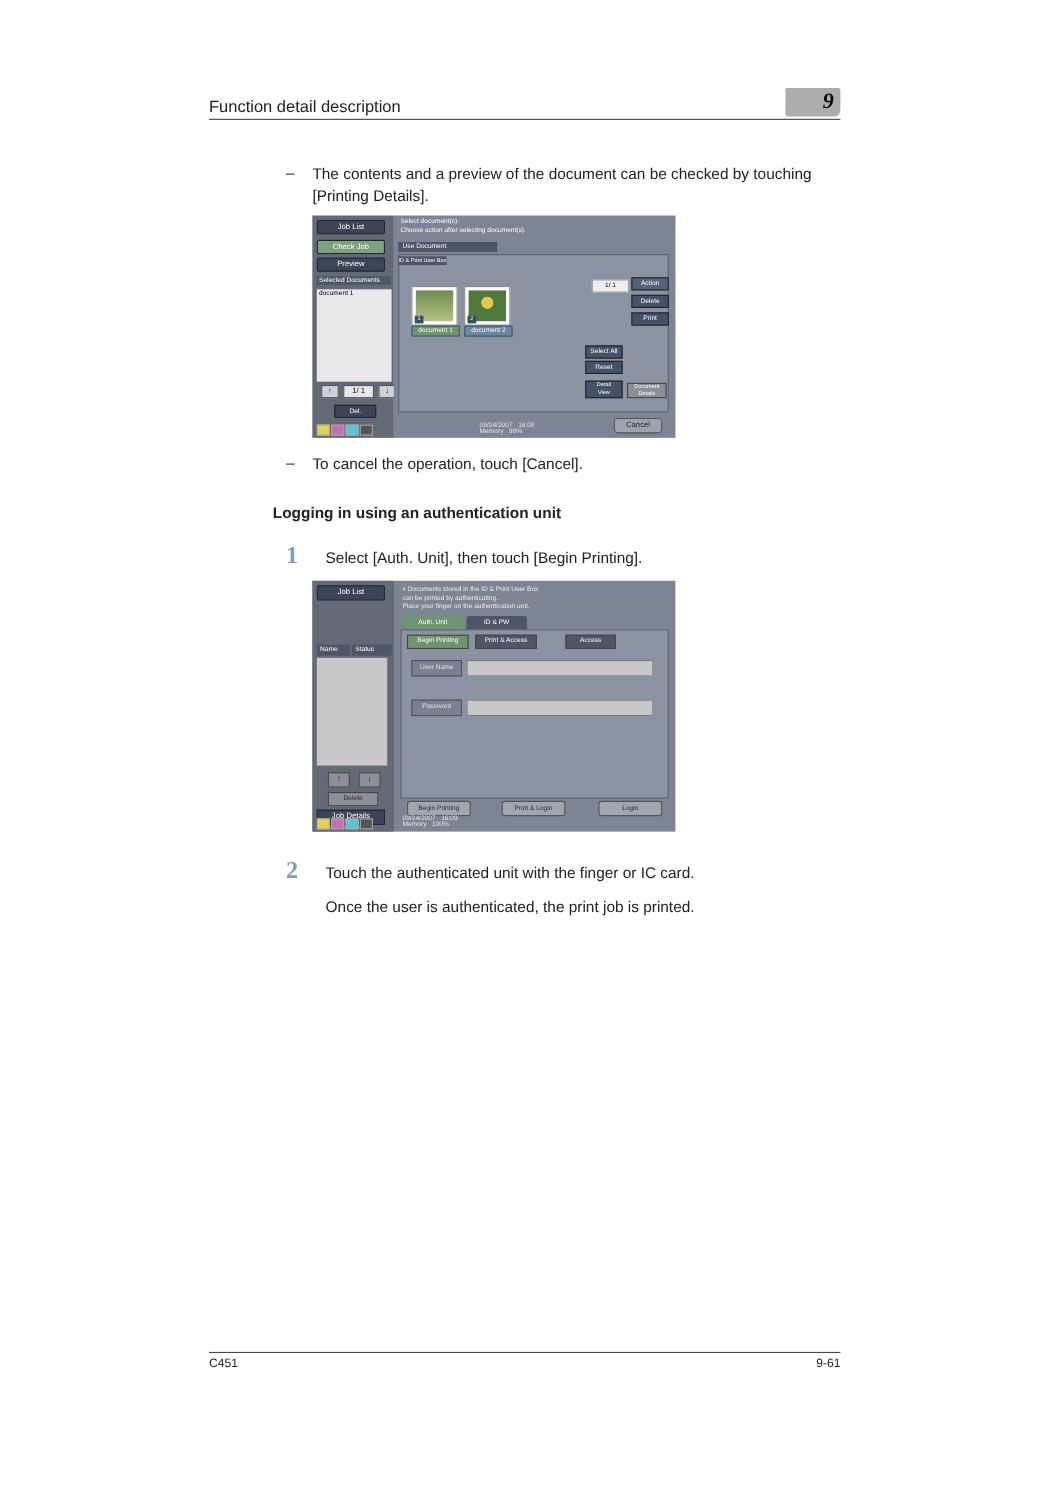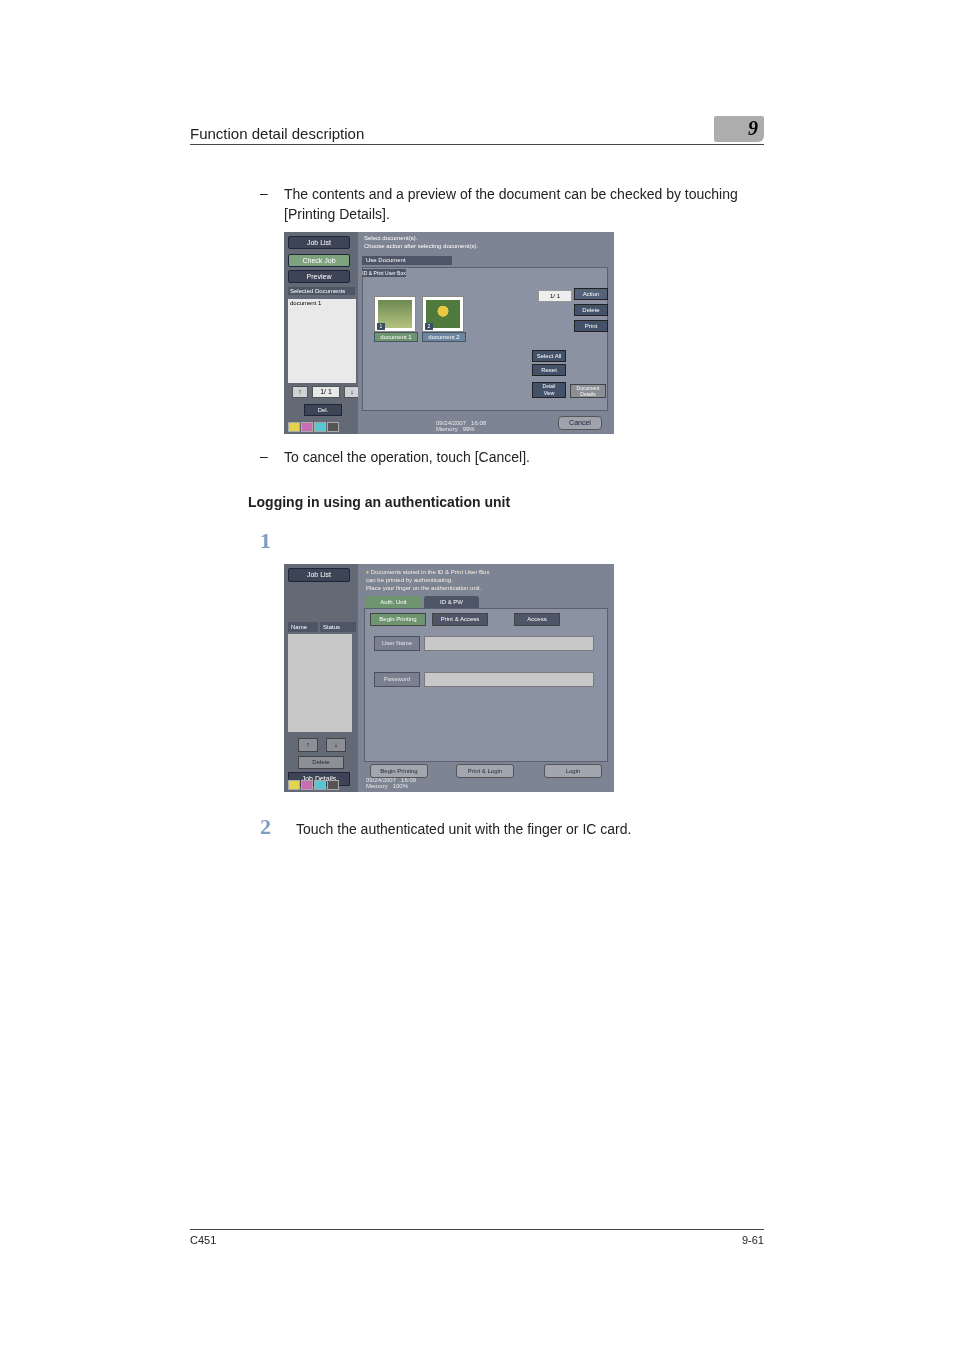--- a/index.html
+++ b/index.html
@@ -9,21 +9,21 @@
     background: #fff;
     font-family: Arial, Helvetica, sans-serif;
     font-size: 14px;
     color: #222;
   }
   .page {
     position: relative;
     width: 954px;
     height: 1350px;
     box-sizing: border-box;
-    padding: 116px 190px 0 190px;
+    padding: 80px 190px 0 190px;
   }
   .hdr {
     display: flex;
     justify-content: space-between;
     align-items: flex-end;
     border-bottom: 1px solid #444;
     padding-bottom: 2px;
   }
   .hdr-left { font-size: 15px; color: #222; }
   .chap-badge {
@@ -321,20 +321,21 @@
 
     <div class="bullet-row">
       <div class="dash">–</div>
       <div class="txt">To cancel the operation, touch [Cancel].</div>
     </div>
 
     <div class="sub-heading">Logging in using an authentication unit</div>
 
     <div class="step-row">
       <div class="step-num">1</div>
+      <div class="step-txt">Select [Auth. Unit], then touch [Begin Printing].</div>
     </div>
 
     <div class="panel2">
       <div class="p2-side">
         <div class="p2-btn" style="top:4px;">Job List</div>
         <div class="p2-label" style="left:4px; top:58px; width:24px;">Name</div>
         <div class="p2-label" style="left:36px; top:58px; width:30px;">Status</div>
         <div class="p2-listbox"></div>
         <div class="p2-arrows">
           <span>↑</span>
@@ -379,20 +380,24 @@
         <span class="m"></span>
         <span class="c"></span>
         <span class="k"></span>
       </div>
     </div>
 
     <div class="step-row" style="margin-top:22px;">
       <div class="step-num">2</div>
       <div class="step-txt">Touch the authenticated unit with the finger or IC card.</div>
     </div>
+    <div class="step-row">
+      <div class="step-num"></div>
+      <div class="step-txt">Once the user is authenticated, the print job is printed.</div>
+    </div>
 
   </div>
 
   <div class="ftr">
     <span>C451</span>
     <span>9-61</span>
   </div>
 
 </div>
 

